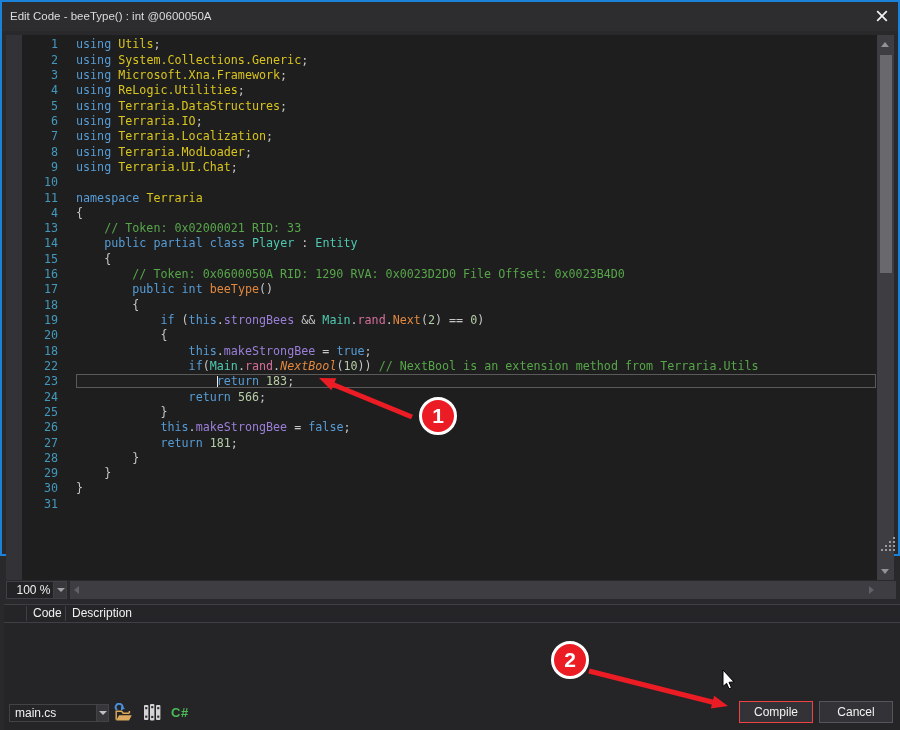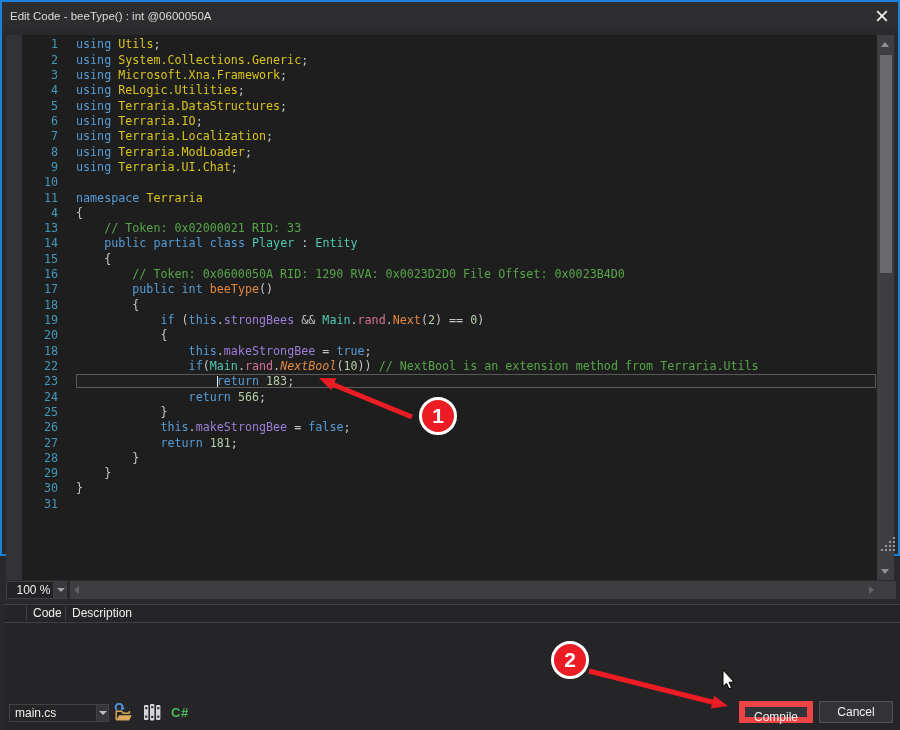--- a/index.html
+++ b/index.html
@@ -120,21 +120,21 @@
   }
   .footer-icon { position:absolute; top:7px; }
   #open-file-icon { left:110px; }
   #assembly-icon { left:139px; }
   #csharp-icon { left:167px; color:#4cbb57; font-size:13px; font-weight:bold; line-height:20px; letter-spacing:0.5px; }
 
   .dlg-btn {
     position:absolute; top:699px; width:74px; height:22px;
     background:#333337; color:#f2f2f2; font-size:12px; text-align:center; line-height:20px;
   }
-  #compile-btn { left:737px; border:6px solid #ef4444; }
+  #compile-btn { left:737px; border:1px solid #ef4444; }
   #cancel-btn { left:817px; border:1px solid #55555a; }
 
   
   #resize-grip { position:absolute; right:1px; bottom:1px; width:16px; height:16px; }
   #resize-grip b { position:absolute; width:2px; height:2px; background:#9a9a9e; }
 
   
   .marker {
     position:absolute; width:38px; height:38px; border-radius:50%;
     background:#ec1c24; border:3px solid #ffffff;

